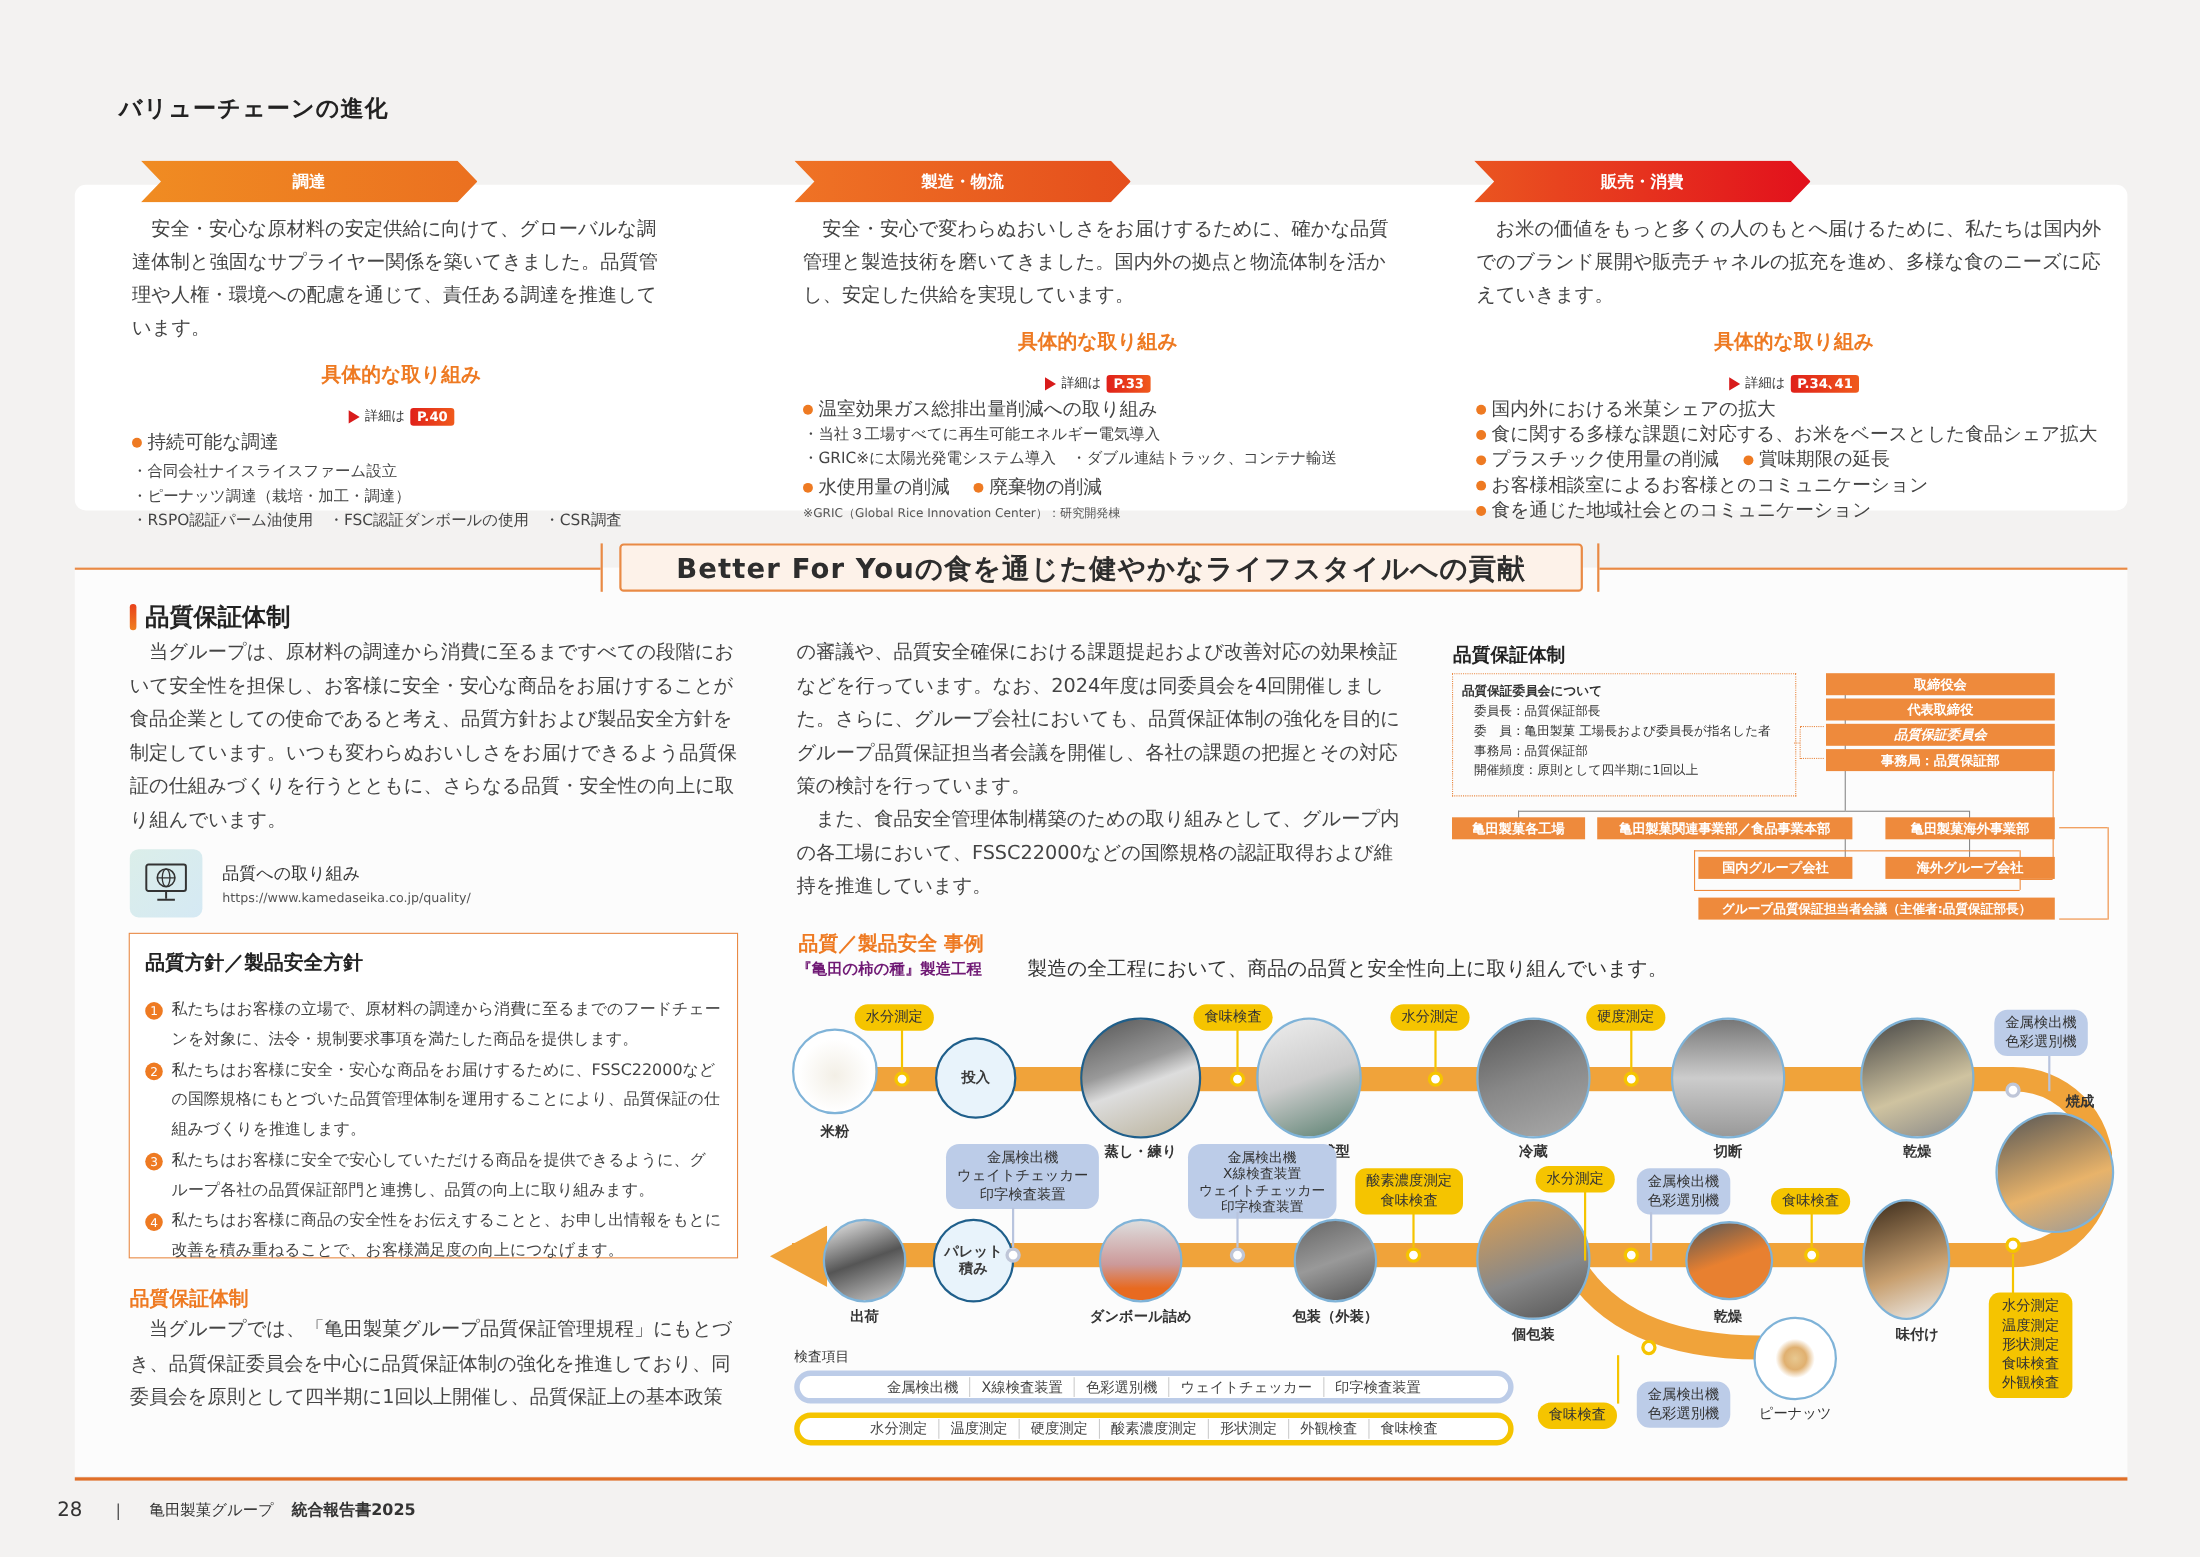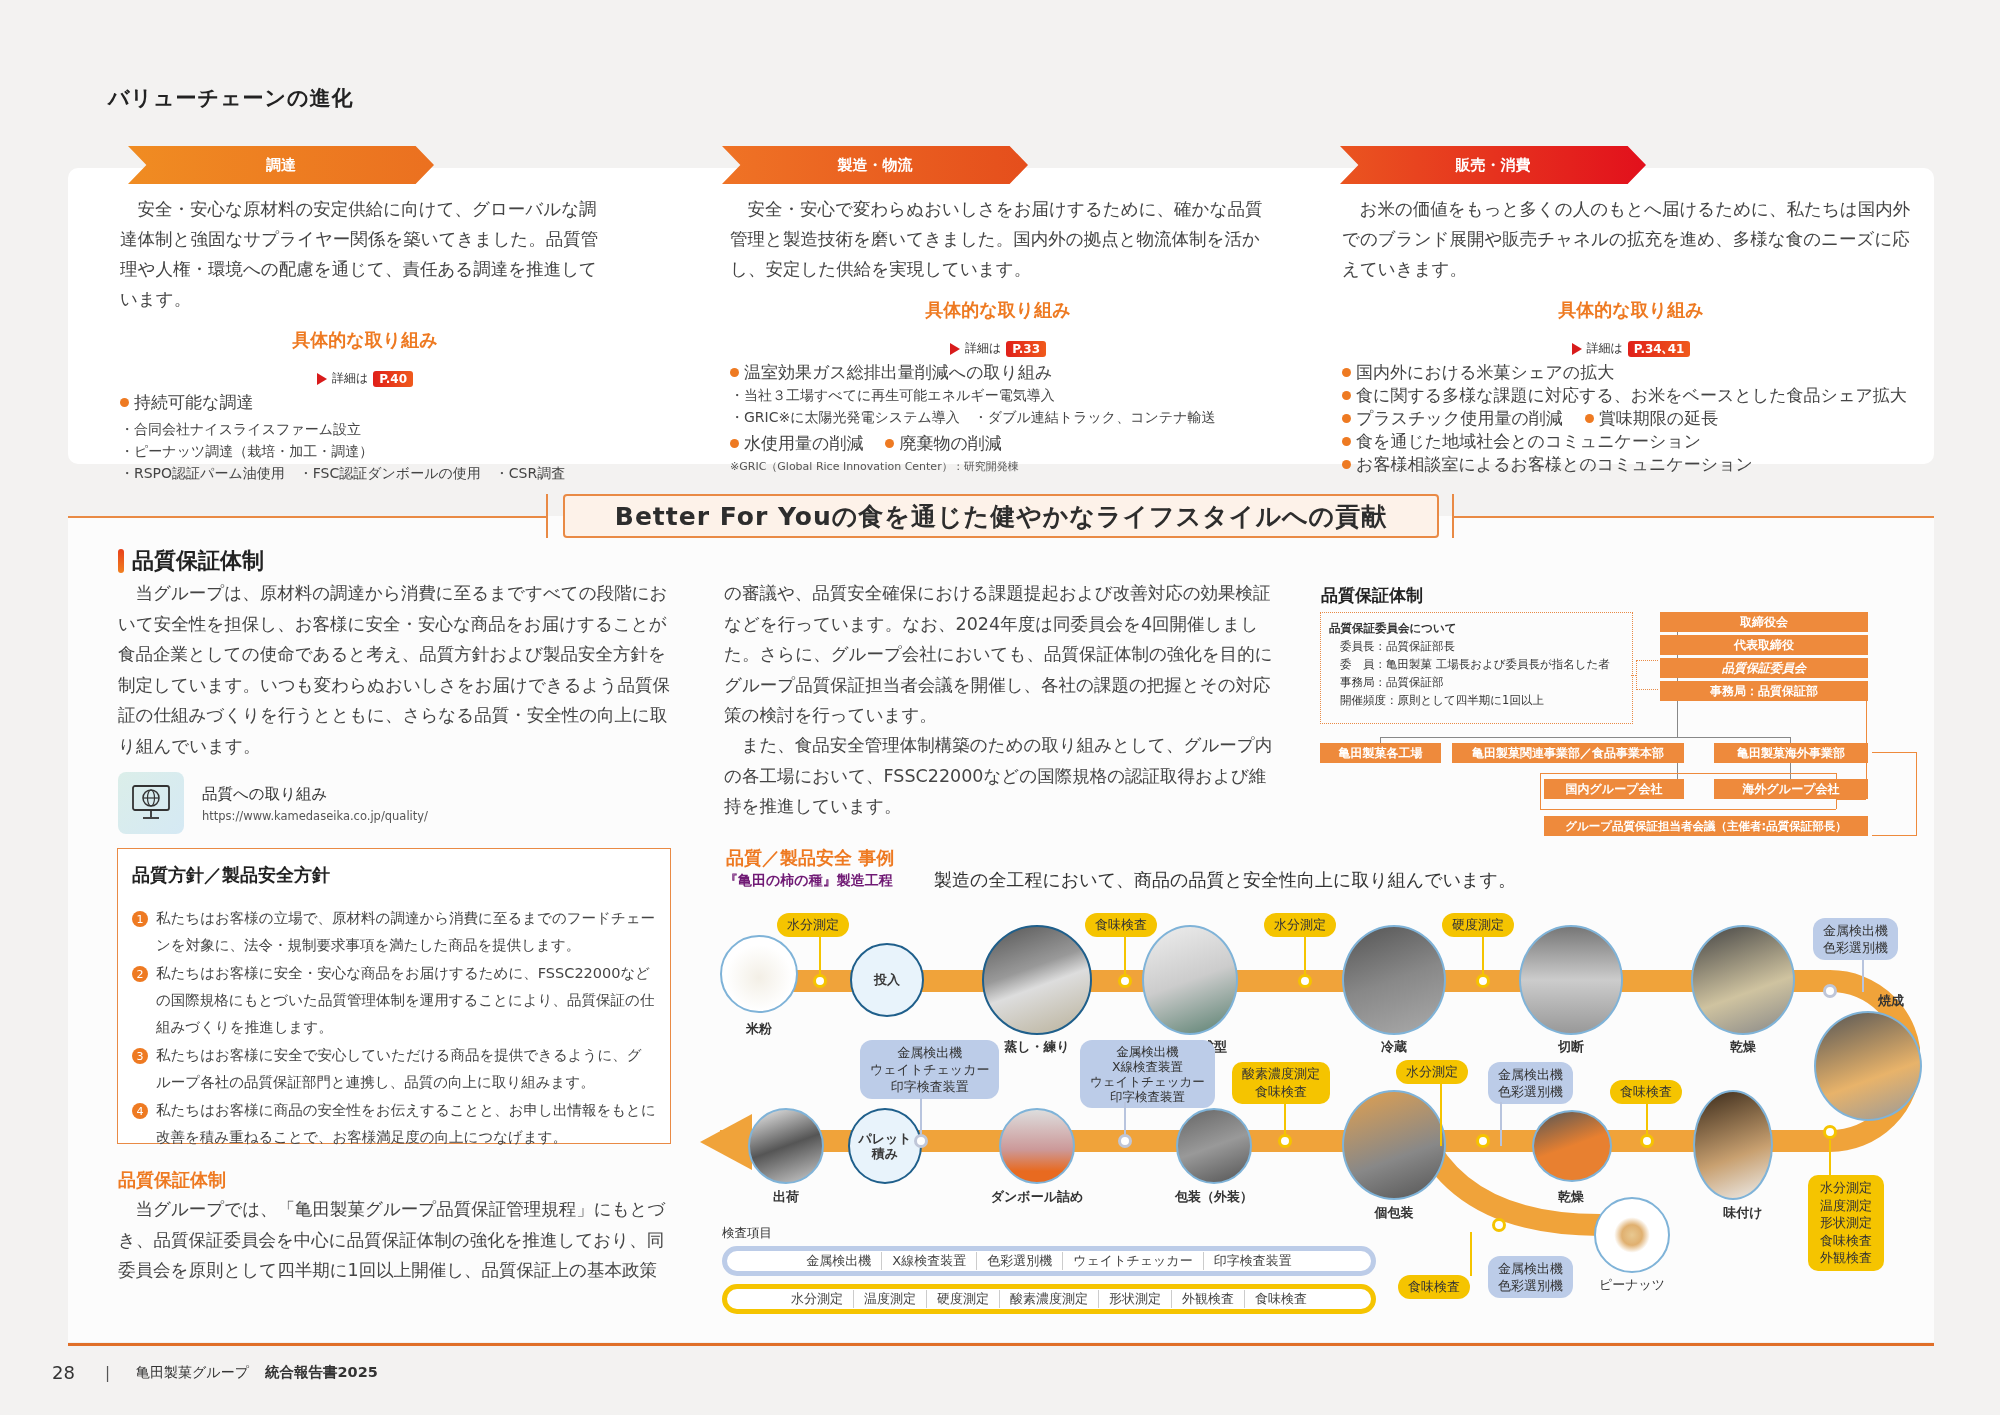--- a/index.html
+++ b/index.html
@@ -185,25 +185,25 @@
         <span>食に関する多様な課題に対応する、お米をベースとした食品シェア拡大</span>
       </div>
     <div class="bul">
         <span class="dot"></span>
         <span>プラスチック使用量の削減</span>
         <span class="dot" style="margin-left:22px;"></span>
         <span>賞味期限の延長</span>
       </div>
     <div class="bul">
         <span class="dot"></span>
+        <span>お客様相談室によるお客様とのコミュニケーション</span>
+      </div>
+    <div class="bul">
+        <span class="dot"></span>
         <span>食を通じた地域社会とのコミュニケーション</span>
-      </div>
-    <div class="bul">
-        <span class="dot"></span>
-        <span>お客様相談室によるお客様とのコミュニケーション</span>
       </div>
   </div>
 </div>
 
 <div class="abs main-panel"></div>
 <div class="abs orange-line-top"></div>
 <div class="abs orange-line-top2"></div>
 <div class="abs vbar" style="left:546px;"></div>
 <div class="abs vbar" style="left:1452px;"></div>
 <div class="abs banner">Better For Youの食を通じた健やかなライフスタイルへの貢献</div>

